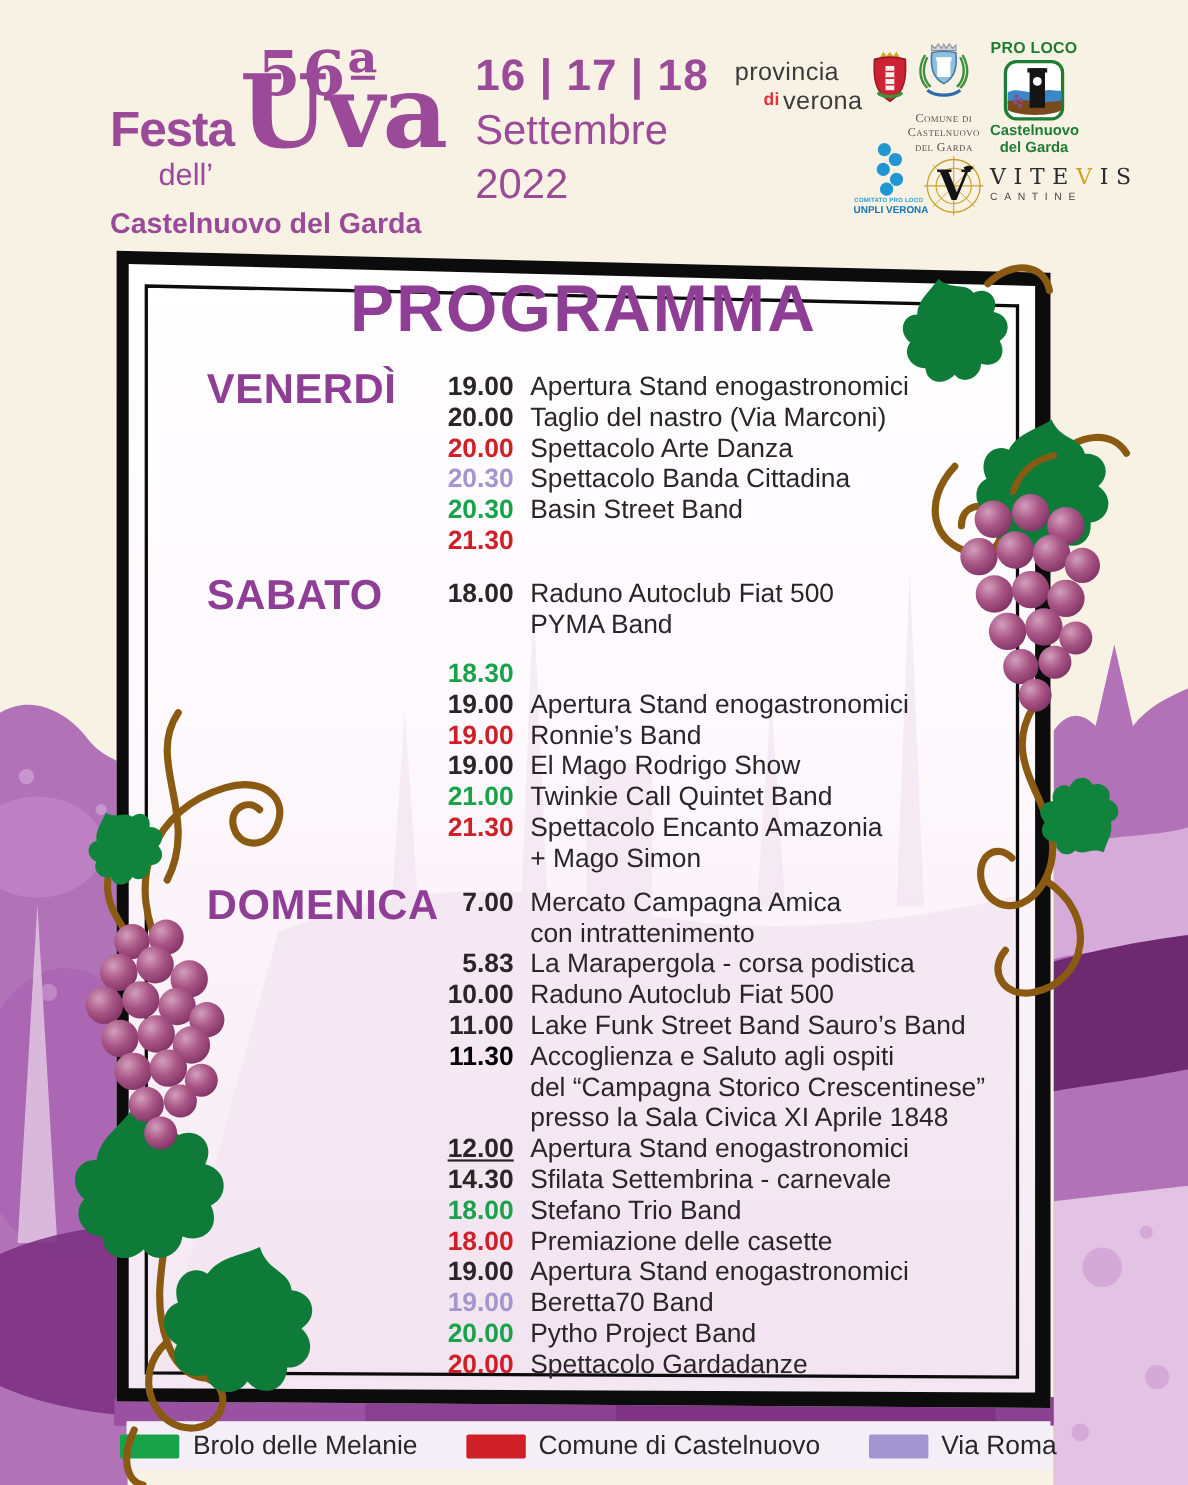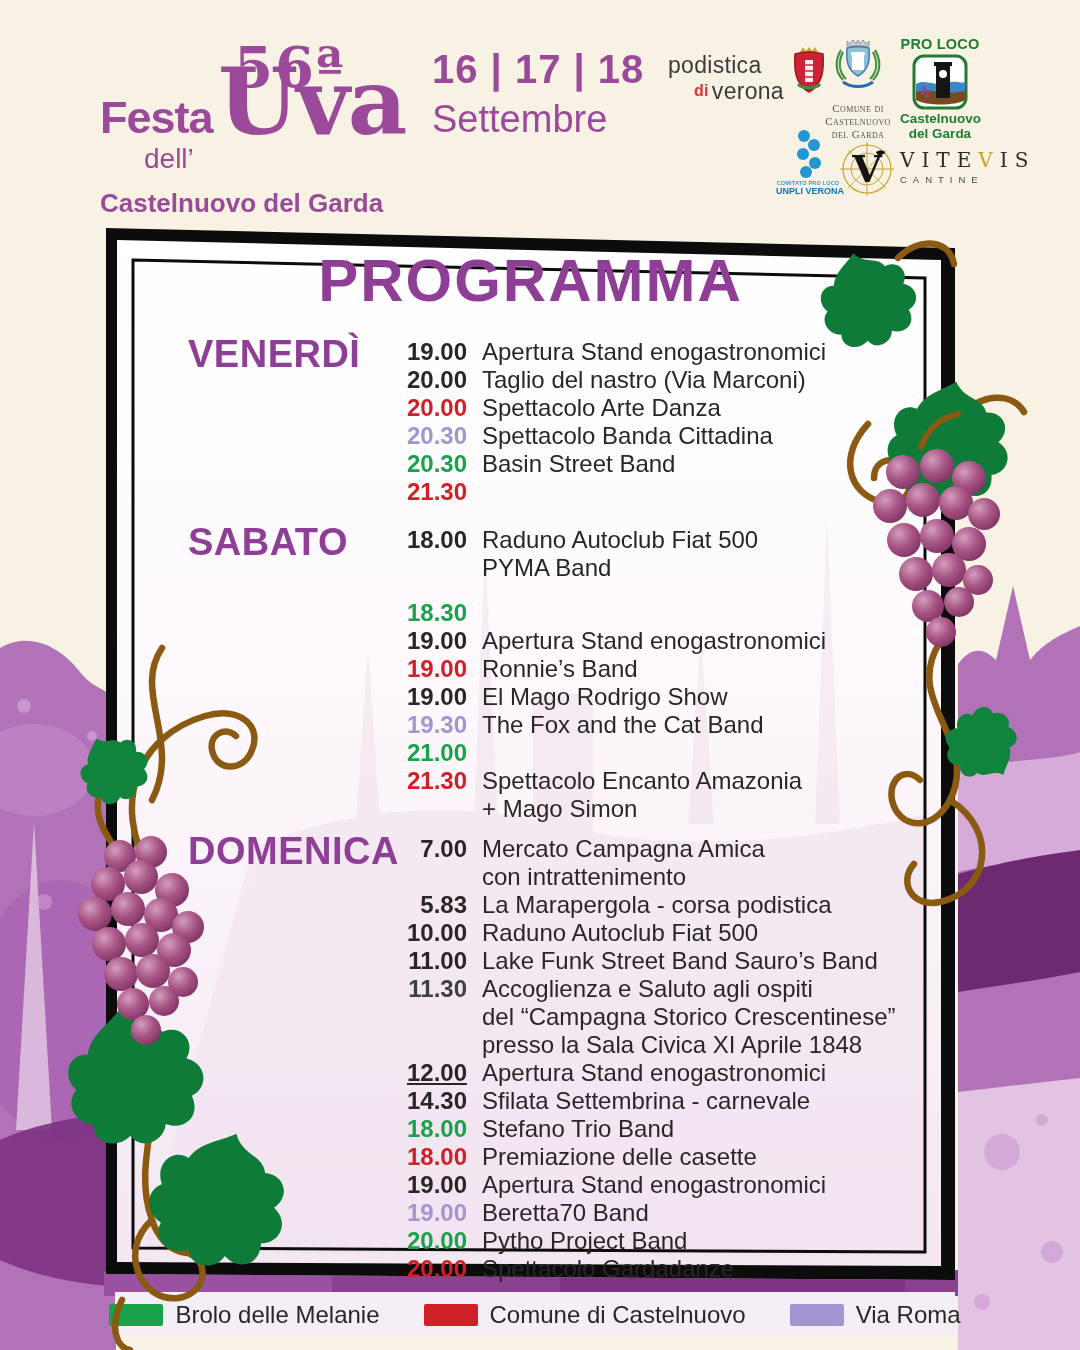--- a/index.html
+++ b/index.html
@@ -115,25 +115,26 @@
     <span class="num">56ª</span>
     <span class="festa">Festa</span>
     <span class="dell">dell’</span>
     <span class="uva">Uva</span>
     <span class="city">Castelnuovo del Garda</span>
   </div>
 
   <div id="dateblock">
     <div class="d1">16 | 17 | 18</div>
     <div class="d2">Settembre</div>
+    <div class="d3">2022</div>
   </div>
 
   <div class="logo" id="logo-provincia">
     <div class="ptxt">
-      <div>podistica</div>
+      <div>provincia</div>
       <div class="l2">
         <span class="di">di</span>
         <span>verona</span>
       </div>
     </div>
     <svg width="38" height="52" viewBox="0 0 38 52" style="margin-left:6px;margin-top:-6px;">
       <path d="M10,6 L13,1 L16,5 L19,1 L22,5 L25,1 L28,6 Z" fill="#d4a72c"></path>
       <path d="M5,8 C15,5 23,5 33,8 C34,24 33,38 19,46 C5,38 4,24 5,8 Z" fill="#cc2233" stroke="#9a1a26" stroke-width="1.5"></path>
       <rect x="15" y="14" width="8" height="22" fill="#fff" opacity="0.92"></rect>
       <line x1="15" y1="19" x2="23" y2="19" stroke="#cc2233" stroke-width="1.5"></line>
@@ -289,27 +290,24 @@
   <div class="event-row">
     <span class="event-time" style="color: rgb(208, 32, 39);">19.00</span>
     <span class="event-text">Ronnie’s Band</span>
   </div>
 
   <div class="event-row">
     <span class="event-time" style="color: rgb(42, 38, 39);">19.00</span>
     <span class="event-text">El Mago Rodrigo Show</span>
   </div>
 
-  <div class="event-row">
-    <span class="event-time" style="color: rgb(163, 149, 207);">19.30</span>
-    <span class="event-text">The Fox and the Cat Band</span>
-  </div>
 
   <div class="event-row">
     <span class="event-time" style="color: rgb(24, 163, 74);">21.00</span>
+    <span class="event-text">Twinkie Call Quintet Band</span>
   </div>
 
   <div class="event-row">
     <span class="event-time" style="color: rgb(208, 32, 39);">21.30</span>
     <span class="event-text">Spettacolo Encanto Amazonia</span>
   </div>
 
   <div class="event-row">
     <span class="event-time" style="color: rgb(208, 32, 39);"></span>
     <span class="event-text">+ Mago Simon</span>
@@ -339,21 +337,21 @@
     <span class="event-time" style="color: rgb(42, 38, 39);">10.00</span>
     <span class="event-text">Raduno Autoclub Fiat 500</span>
   </div>
 
   <div class="event-row">
     <span class="event-time" style="color: rgb(42, 38, 39);">11.00</span>
     <span class="event-text">Lake Funk Street Band Sauro’s Band</span>
   </div>
 
   <div class="event-row">
-    <span class="event-time" style="color: #404040;">11.30</span>
+    <span class="event-time" style="color: #000000;">11.30</span>
     <span class="event-text">Accoglienza e Saluto agli ospiti</span>
   </div>
 
   <div class="event-row">
     <span class="event-time" style="color: rgb(42, 38, 39);"></span>
     <span class="event-text">del “Campagna Storico Crescentinese”</span>
   </div>
 
   <div class="event-row">
     <span class="event-time" style="color: rgb(42, 38, 39);"></span>

